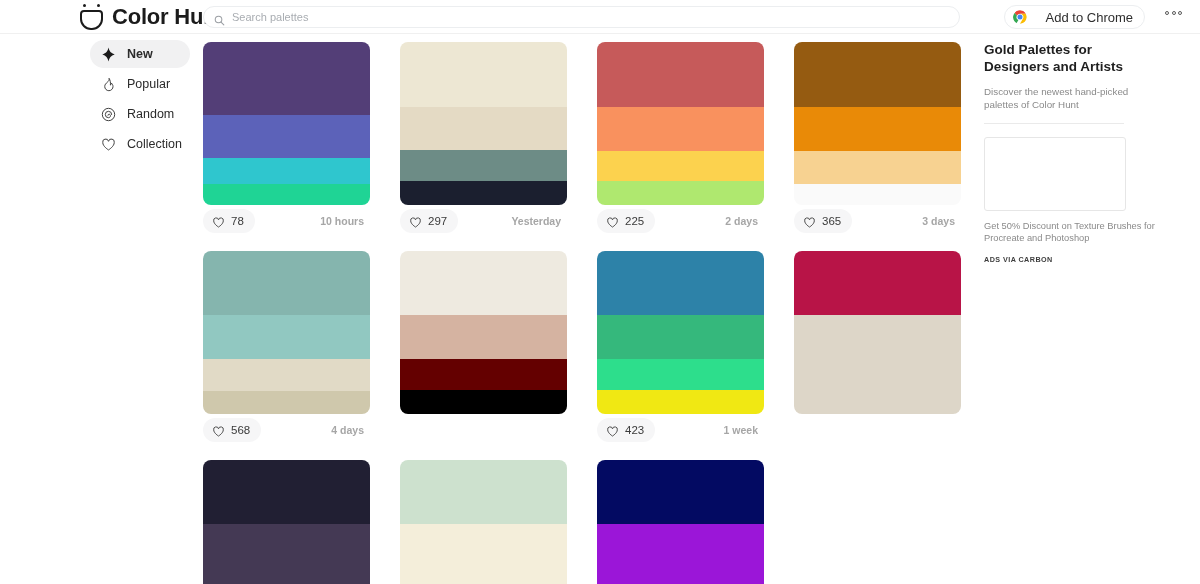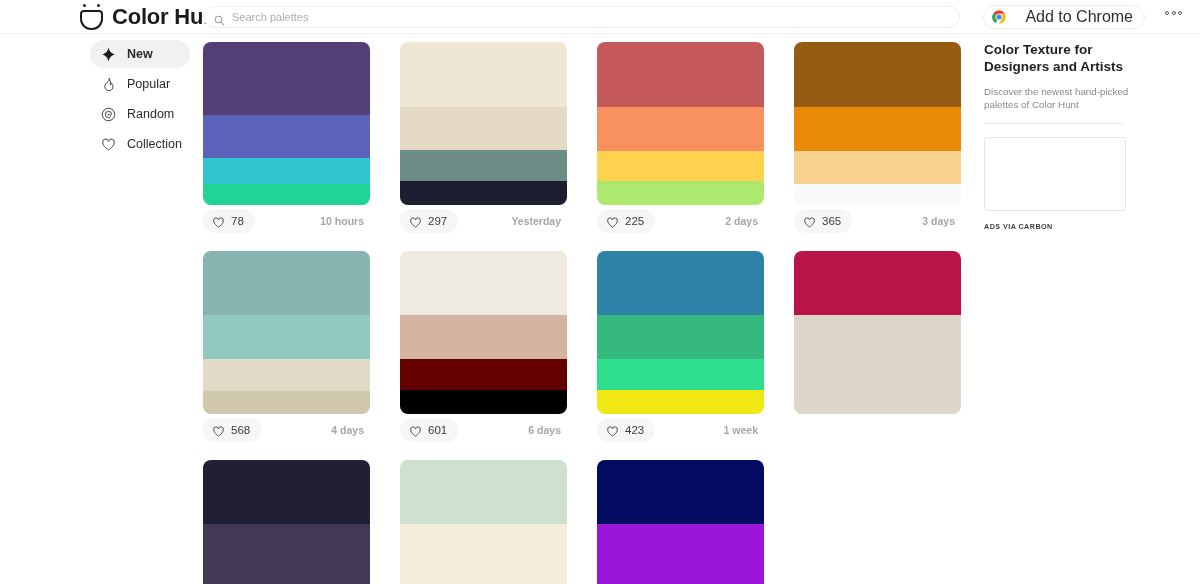--- a/index.html
+++ b/index.html
@@ -55,21 +55,21 @@
   }
   .search-input::placeholder { color: #a9adb2; }
 
   .chrome-btn {
     position: absolute; right: 55px; top: 5px;
     height: 24px; padding: 0 11px 0 8px;
     border: 1px solid #eceef0; border-radius: 12px;
     display: flex; align-items: center; gap: 7px;
     background: #fff; cursor: pointer;
   }
-  .chrome-label { font-size: 16px; color: #2e2e2e; margin-left: 12px; }
+  .chrome-label { font-size: 13px; color: #2e2e2e; margin-left: 12px; }
   .chrome-logo { width: 14px; height: 14px; position: relative; border-radius: 50%; overflow: hidden; }
   .dots-btn {
     position: absolute; right: 18px; top: 11px;
     display: flex; gap: 2.5px; cursor: pointer;
   }
   .dots-btn span { width: 4px; height: 4px; border: 1px solid #5a5a5a; border-radius: 50%; }
 
   
   .sidebar { position: absolute; left: 0; top: 32px; width: 203px; height: 550px; padding-left: 12px; }
   .nav { padding: 8px 0 0 78px; }
@@ -304,29 +304,20 @@
         <div class="time">4 days</div>
       </div>
     </div>
     <div class="card">
       <div class="swatches">
         <div class="swatch" style="background: rgb(238, 234, 224); height: 39%;"></div>
         <div class="swatch" style="background: rgb(213, 179, 161); height: 27%;"></div>
         <div class="swatch" style="background: rgb(100, 0, 0); height: 19%;"></div>
         <div class="swatch" style="background: rgb(0, 0, 0); height: 15%;"></div>
       </div>
-      <div class="meta">
-        <div class="like">
-          <span class="heart"><svg viewBox="0 0 16 16" width="13" height="13">
-              <path d="M8 13.6S2.1 10 2.1 6A3 3 0 0 1 8 4.7 3 3 0 0 1 13.9 6c0 4-5.9 7.6-5.9 7.6z" fill="none" stroke="#4a4a4a" stroke-width="1.2" stroke-linejoin="round"></path>
-            </svg></span>
-          <span class="like-count">601</span>
-        </div>
-        <div class="time">6 days</div>
-      </div>
     </div>
     <div class="card">
       <div class="swatches">
         <div class="swatch" style="background: rgb(45, 130, 168); height: 39%;"></div>
         <div class="swatch" style="background: rgb(53, 184, 124); height: 27%;"></div>
         <div class="swatch" style="background: rgb(45, 222, 140); height: 19%;"></div>
         <div class="swatch" style="background: rgb(240, 232, 19); height: 15%;"></div>
       </div>
       <div class="meta">
         <div class="like">
@@ -358,18 +349,19 @@
     </div>
     <div class="card">
       <div class="swatches">
         <div class="swatch" style="background: rgb(3, 10, 98); height: 39%;"></div>
         <div class="swatch" style="background: rgb(155, 22, 216); height: 61%;"></div>
       </div>
     </div>
   </div>
 
 <div class="aside">
-  <div class="aside-title">Color Texture for Designers and Artists</div>
+  <div class="aside-title">Gold Palettes for Designers and Artists</div>
   <div class="aside-sub">Discover the newest hand-picked palettes of Color Hunt</div>
   <div class="aside-rule"></div>
   <div class="ad-box"></div>
+  <div class="ad-text">Get 50% Discount on Texture Brushes for Procreate and Photoshop</div>
   <div class="ad-via">ADS VIA CARBON</div>
 </div>
 
 </body></html>

